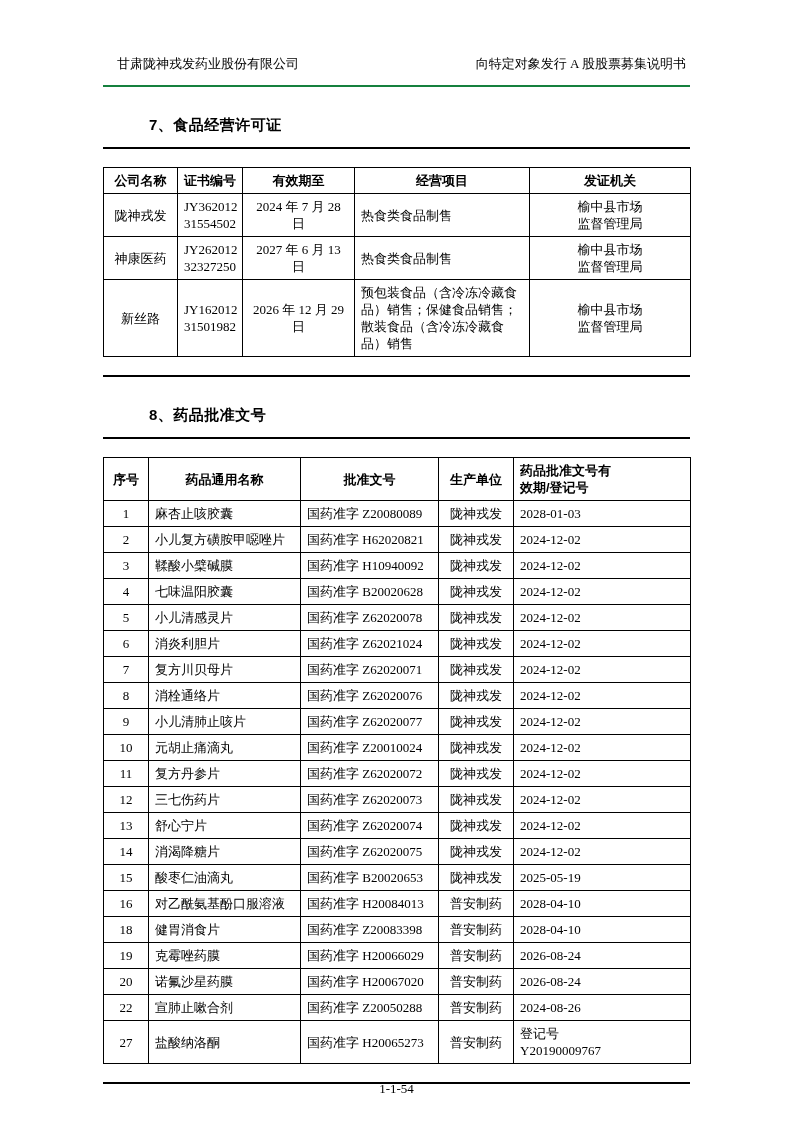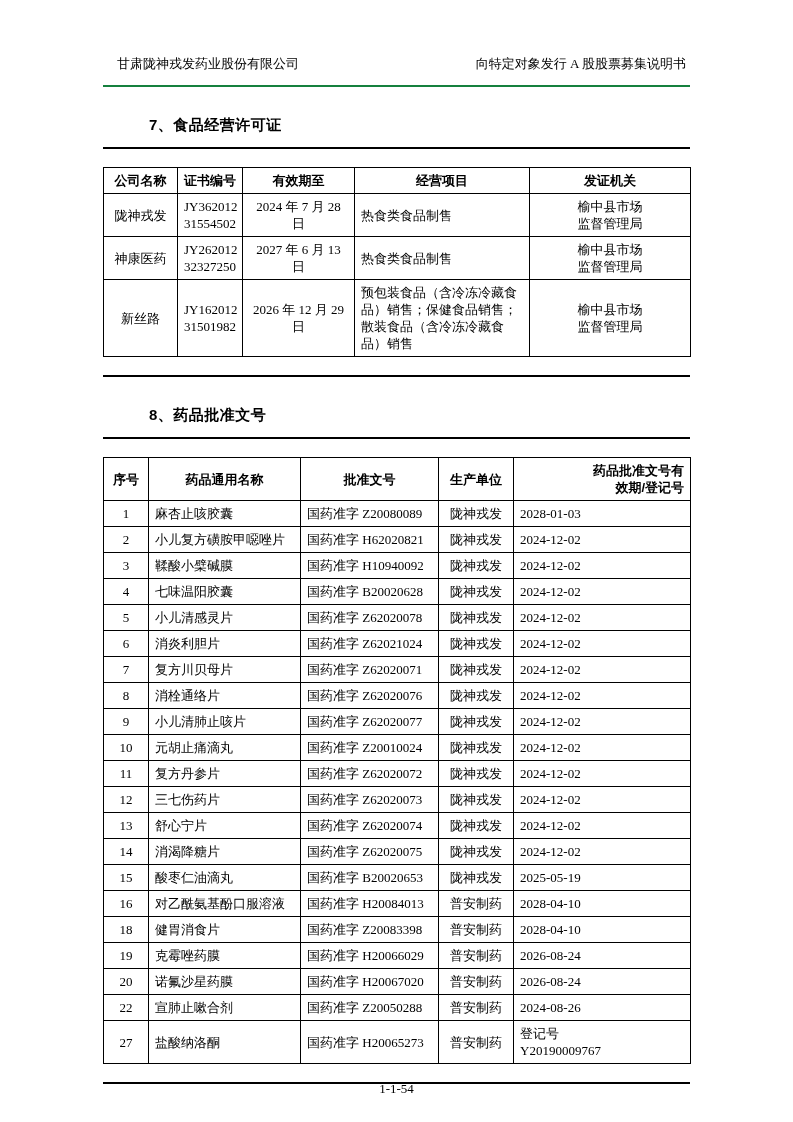--- a/index.html
+++ b/index.html
@@ -51,21 +51,21 @@
     line-height: 17px;
     vertical-align: middle;
     white-space: pre-line;
     overflow: hidden;
   }
   th {
     font-family: "Liberation Sans", "DejaVu Sans", sans-serif;
     font-weight: bold;
     text-align: center;
   }
-  th.th-left { text-align: right; }
+  th.th-left { text-align: left; }
   td.al-center { text-align: center; }
   td.al-left { text-align: left; }
 
   .footer {
     position: absolute;
     top: 1038px;
     left: 0;
     width: 100%;
     text-align: center;
     font-size: 13px;

